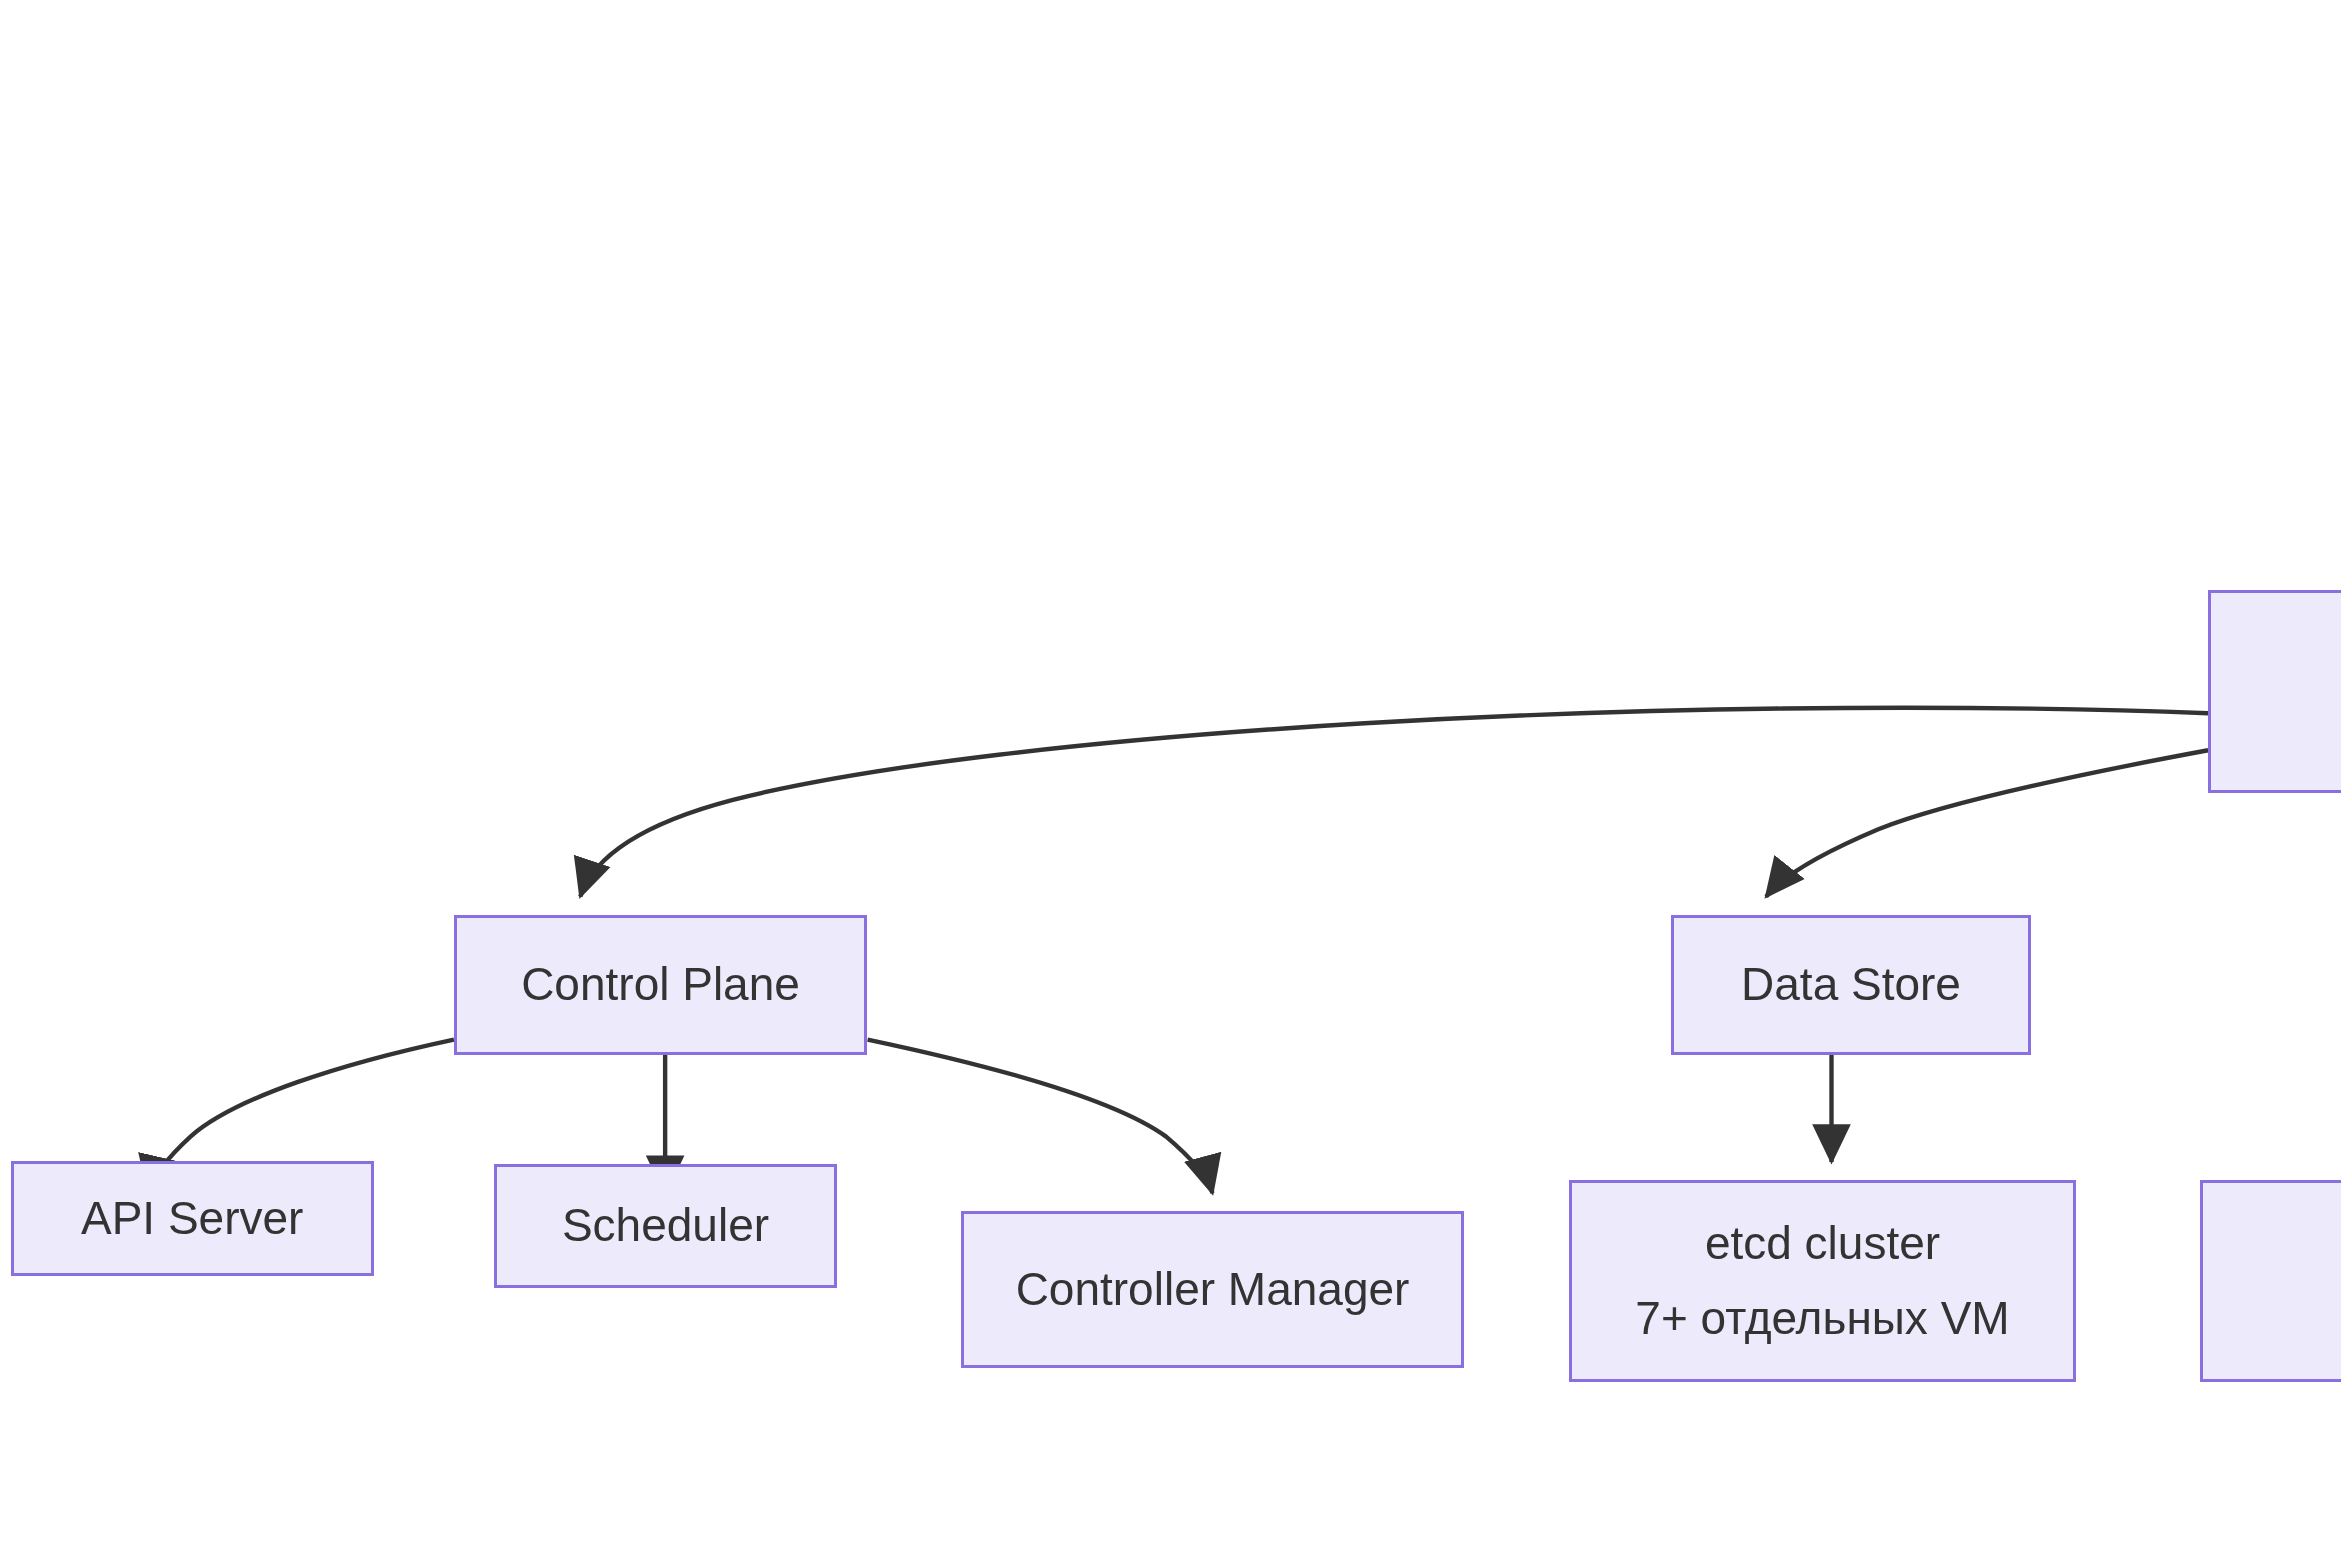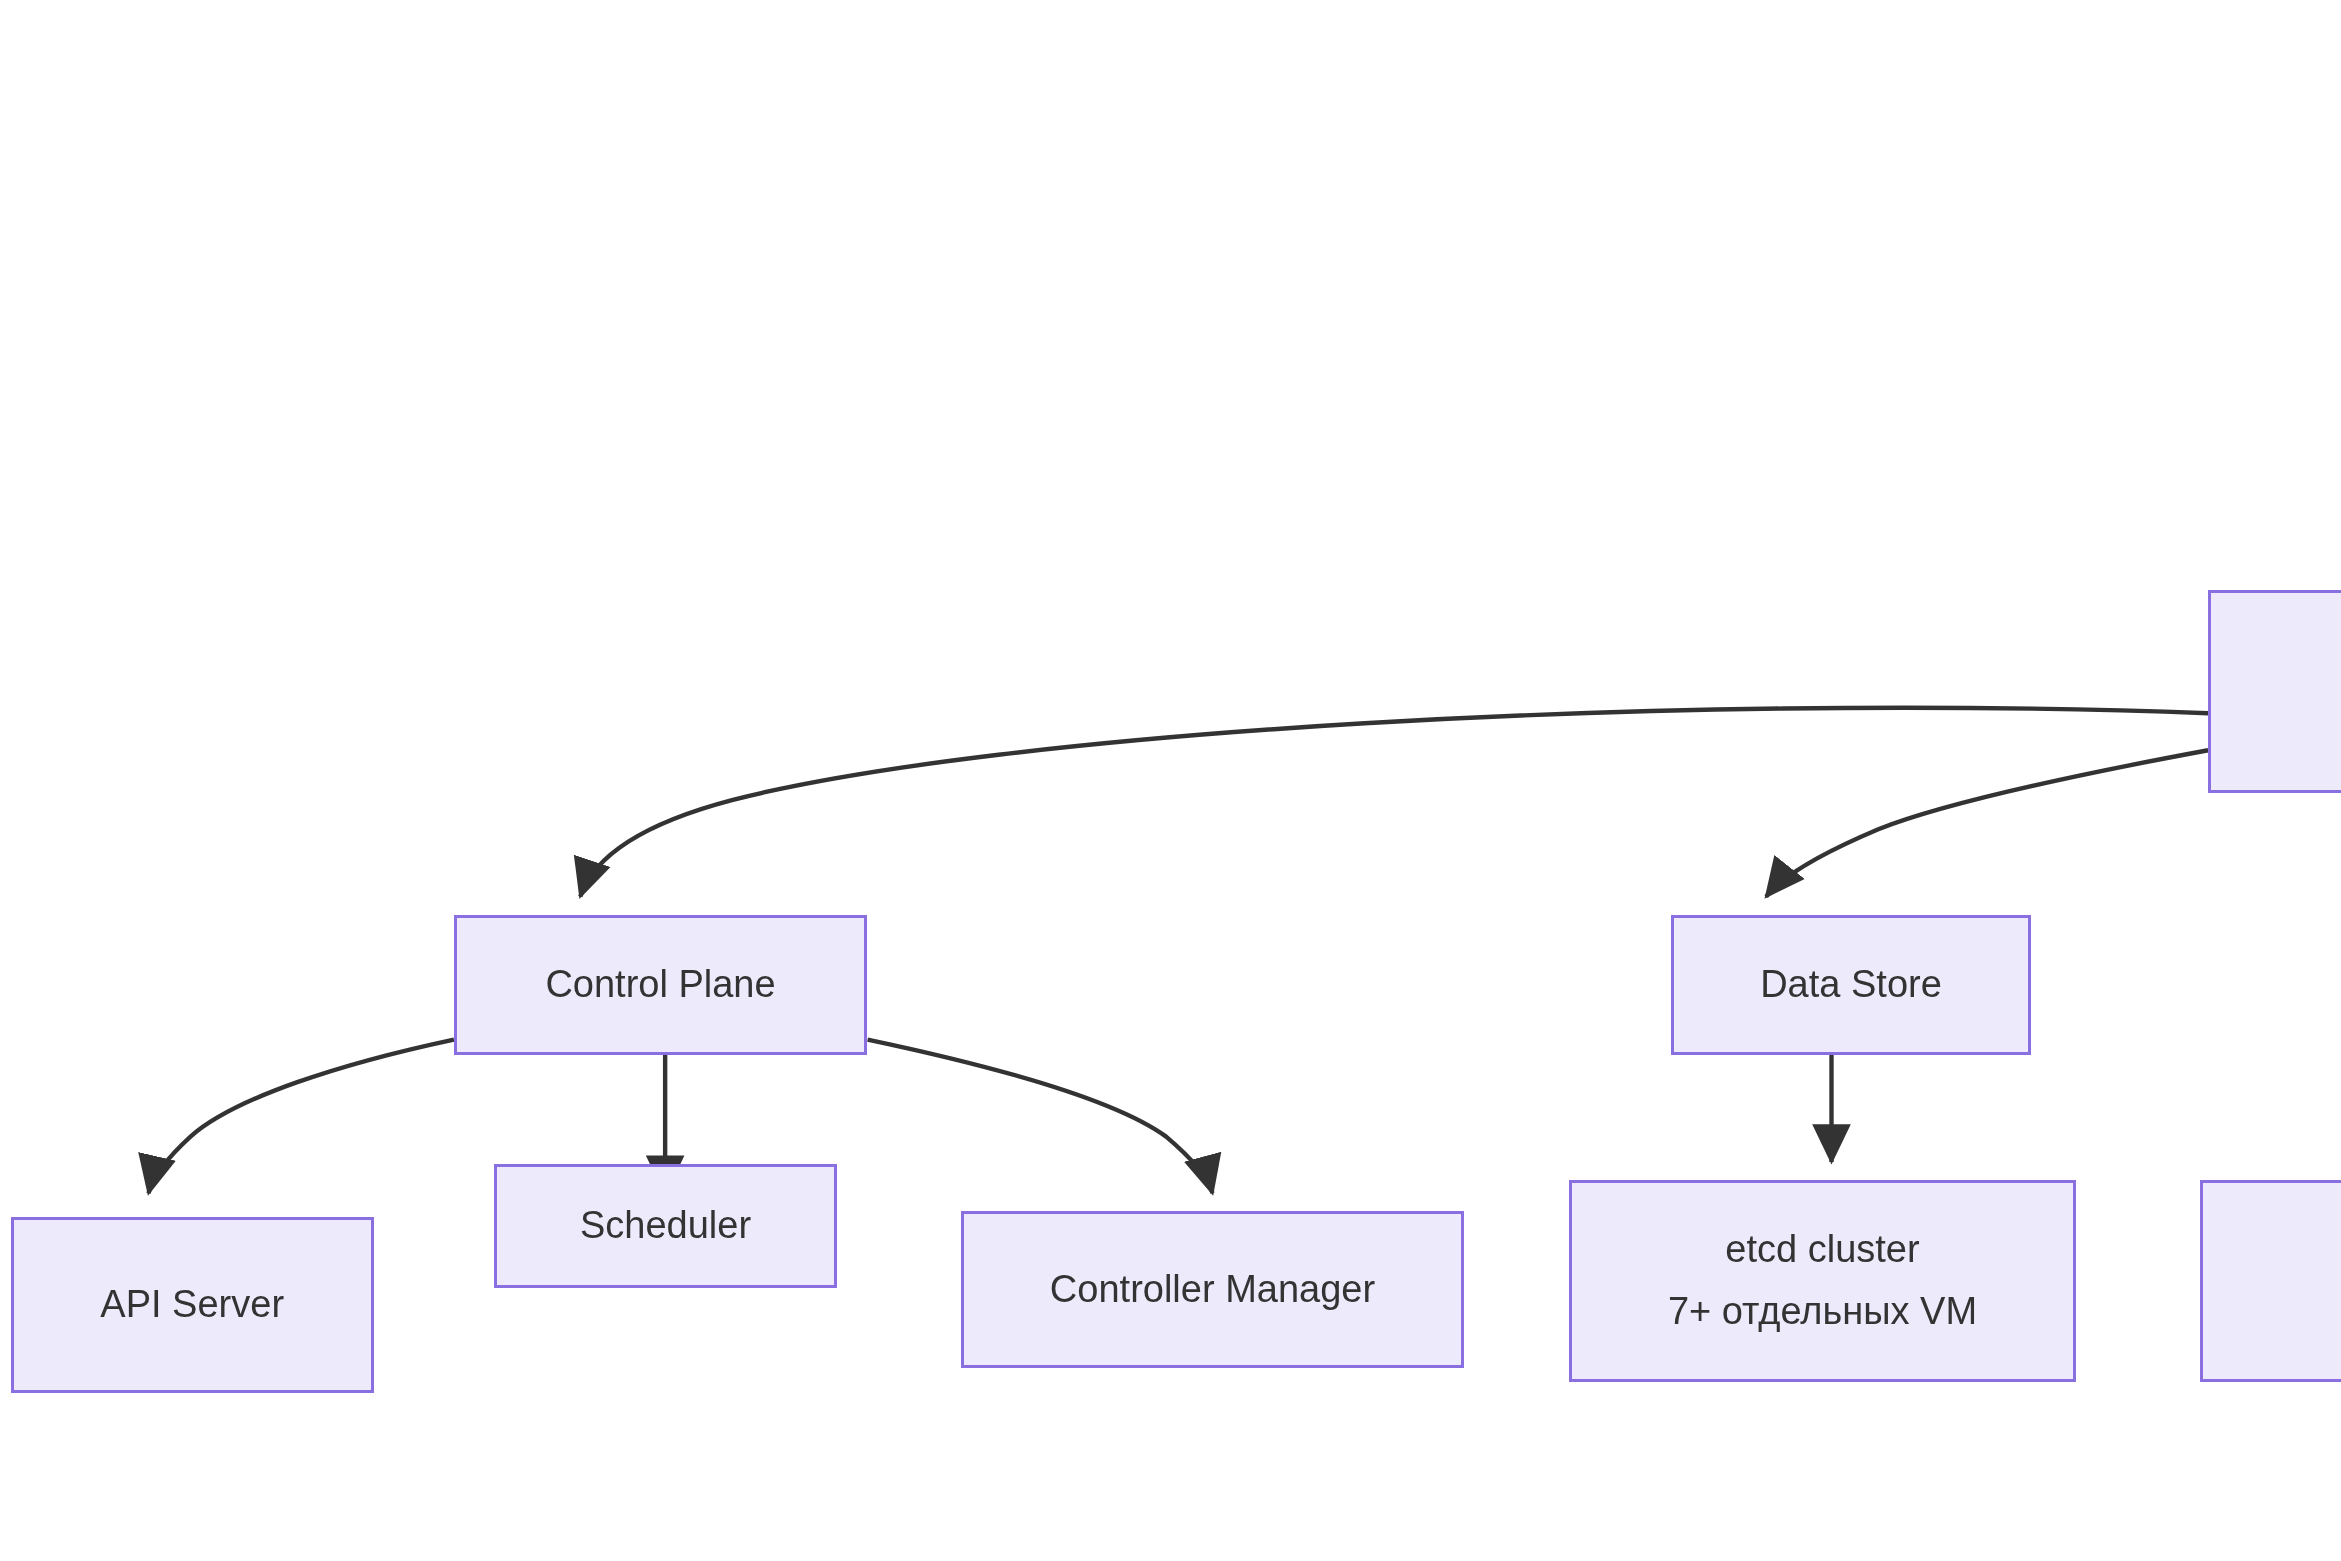--- a/index.html
+++ b/index.html
@@ -4,21 +4,21 @@
 <style>
   html,body{margin:0;padding:0;background:#ffffff;}
   body{width:2342px;height:1561px;overflow:hidden;
        font-family:"Liberation Sans","DejaVu Sans",sans-serif;}
   #canvas{position:relative;width:2342px;height:1561px;background:#ffffff;}
   svg.edges{position:absolute;left:0;top:0;width:2342px;height:1561px;}
   .node{position:absolute;box-sizing:border-box;
         background:#ECEAFB;border:3.9px solid #8A6FE0;
         display:flex;flex-direction:column;align-items:center;
         justify-content:center;}
-  .node .line{color:#333333;font-size:38px;line-height:1.52;
+  .node .line{color:#333333;font-size:46px;line-height:1.52;
               white-space:nowrap;text-align:center;}
   .node.two .line{line-height:1.62;}
   
   .node.clipped{align-items:flex-start;overflow:hidden;}
   .node.clipped .inner{position:relative;width:507px;display:flex;
        flex-direction:column;align-items:center;justify-content:center;
        height:100%;}
 </style>
 </head>
 <body>
@@ -53,21 +53,21 @@
   </div>
 
   <div class="node" style="left:454px;top:915px;width:413px;height:140px;">
     <div class="line">Control Plane</div>
   </div>
 
   <div class="node" style="left:1650px;top:915px;width:360px;height:140px;margin-left:21px;">
     <div class="line">Data Store</div>
   </div>
 
-  <div class="node" style="left:10.7px;top:1217px;width:363px;height:176px;">
+  <div class="node" style="left:10.7px;top:1161px;width:363px;height:115px;">
     <div class="line">API Server</div>
   </div>
 
   <div class="node" style="left:494px;top:1164px;width:343px;height:124px;">
     <div class="line">Scheduler</div>
   </div>
 
   <div class="node" style="left:961px;top:1211px;width:503px;height:157px;">
     <div class="line">Controller Manager</div>
   </div>

